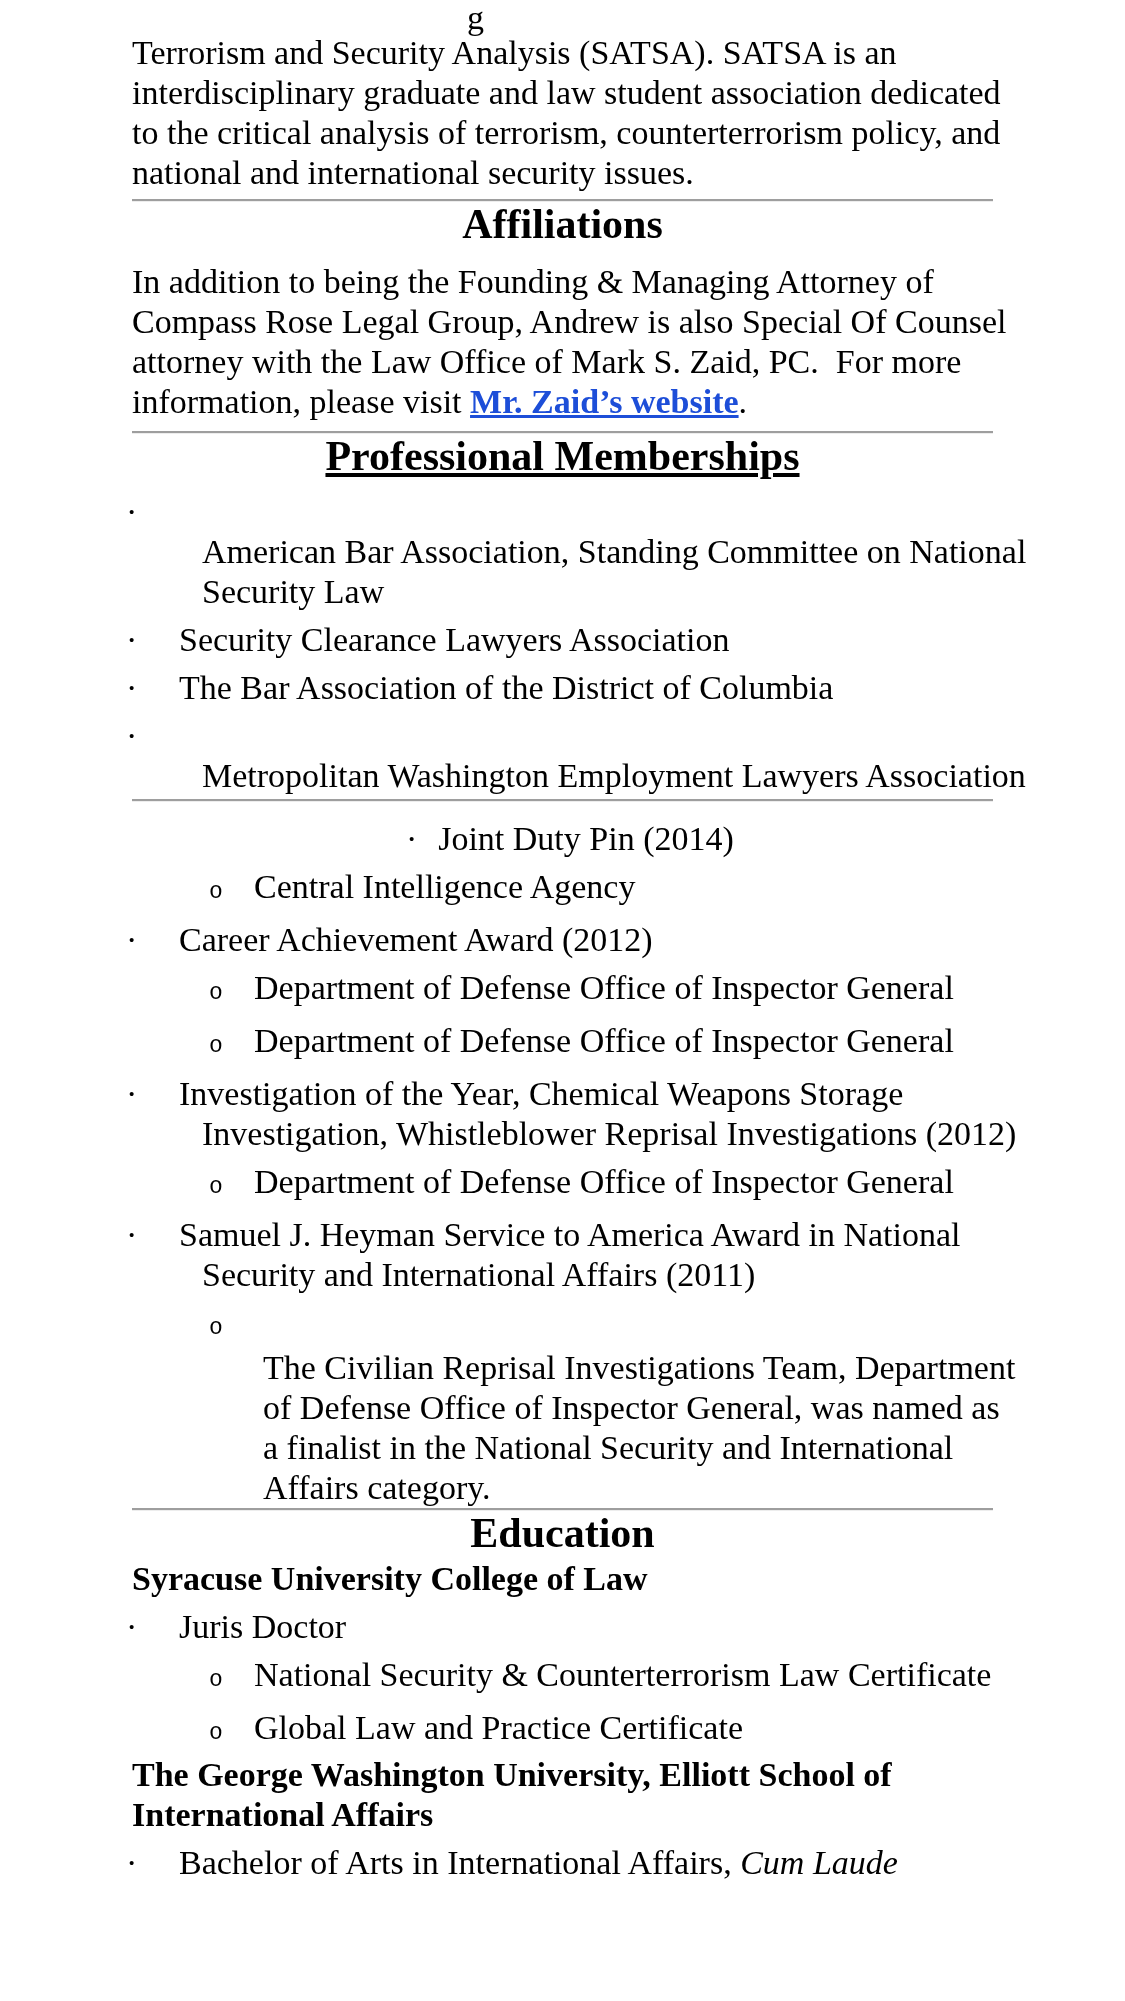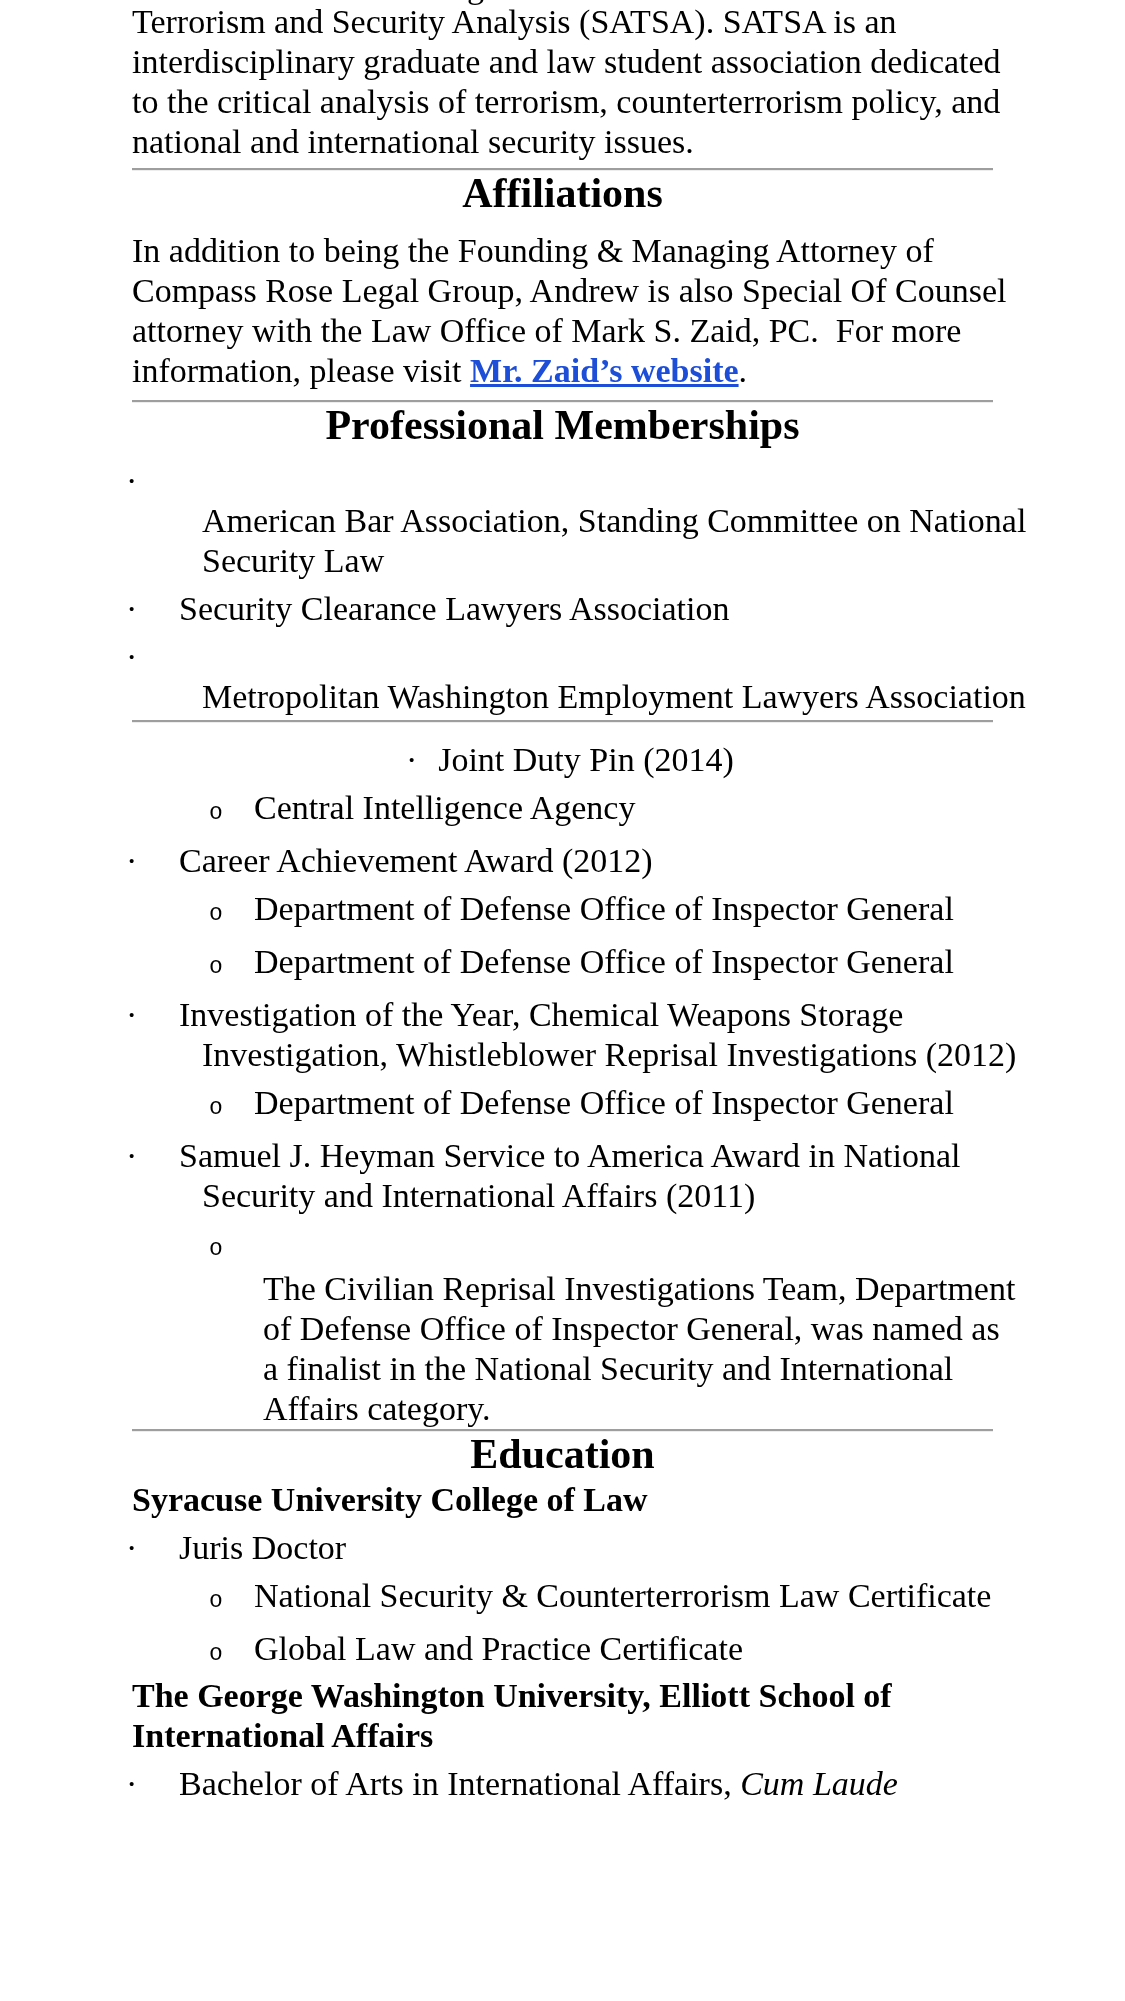--- a/index.html
+++ b/index.html
@@ -1,33 +1,33 @@
 <!DOCTYPE html>
 <html><head>
 <meta charset="utf-8">
 <style>
   html, body { margin: 0; padding: 0; background: #ffffff; }
   body {
     width: 1125px; height: 2001px; overflow: hidden; position: relative;
     font-family: "Liberation Serif", "DejaVu Serif", serif;
     color: #000000; font-size: 34px; line-height: 40px;
   }
-  .page { padding: 2px 132px; position: relative; }
+  .page { padding: 2px 132px; position: relative; margin-top: 31px; }
 
   .fragment { position: absolute; top: -33px; left: 467px; line-height: 40px; }
 
   p.para { margin: 0; white-space: pre; }
   p.para.mt16 { margin-top: 16px; }
 
   h2.sect {
     font-size: 42px; line-height: 44px; font-weight: bold;
     text-align: center; margin: 0;
   }
   .mt-aff { margin-top: 46px; }
-  .mt-mem { margin-top: 39px; }
+  .mt-mem { margin-top: 39px; text-decoration: underline; }
   .mt-hon { margin-top: 41px; }
   .mt-edu { margin-top: 55px; }
 
   hr.rule {
     border: 0; border-top: 2px solid #9e9e9e; border-bottom: 1px solid #ededed;
     margin: 6px 0 0 0;
   }
   hr.r2 { margin-top: 9px; }
   hr.r3 { margin-top: 3px; }
   hr.r4 { margin-top: 0; }
@@ -74,20 +74,21 @@
   <p class="para"><span>information, please visit </span><a class="doclink" href="#">Mr. Zaid’s website</a><span>.</span></p>
 
   <hr class="rule r2">
 
   <h2 class="sect mt-mem">Professional Memberships</h2>
 
   <div>
     <div class="li l1 first-mem"><span class="mk1">·</span><span class="txt">American Bar Association, Standing Committee on National
 Security Law</span></div>
     <div class="li l1"><span class="mk1">·</span><span class="txt">Security Clearance Lawyers Association</span></div>
+    <div class="li l1"><span class="mk1">·</span><span class="txt">The Bar Association of the District of Columbia</span></div>
     <div class="li l1"><span class="mk1">·</span><span class="txt">Metropolitan Washington Employment Lawyers Association</span></div>
   </div>
 
   <hr class="rule r3">
 
 
   <div>
     <div class="li l1 first-hon"><span class="mk1">·</span><span class="txt">Joint Duty Pin (2014)</span></div>
     <div class="li l2"><span class="mk2">o</span><span class="txt">Central Intelligence Agency</span></div>
     <div class="li l1"><span class="mk1">·</span><span class="txt">Career Achievement Award (2012)</span></div>

